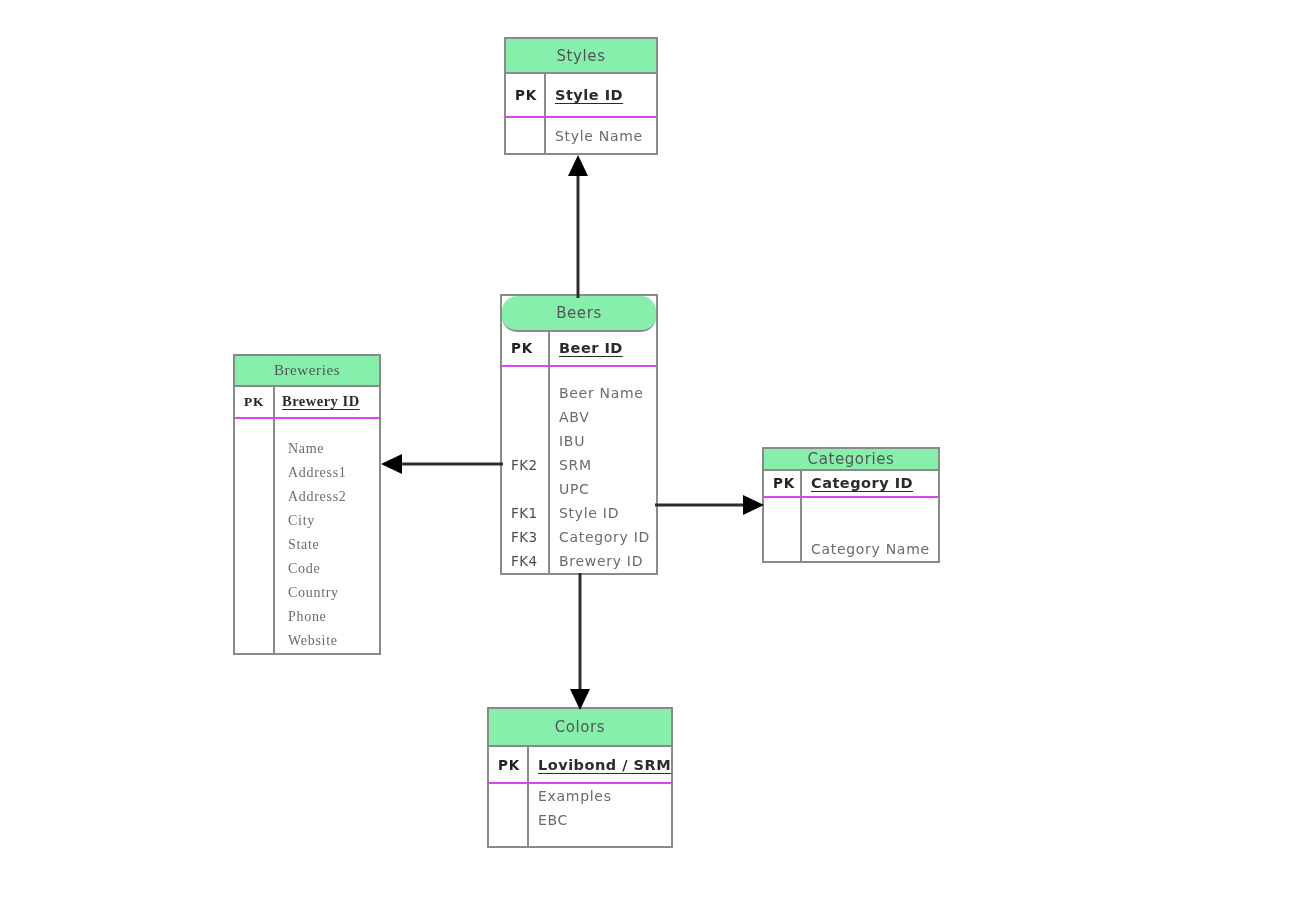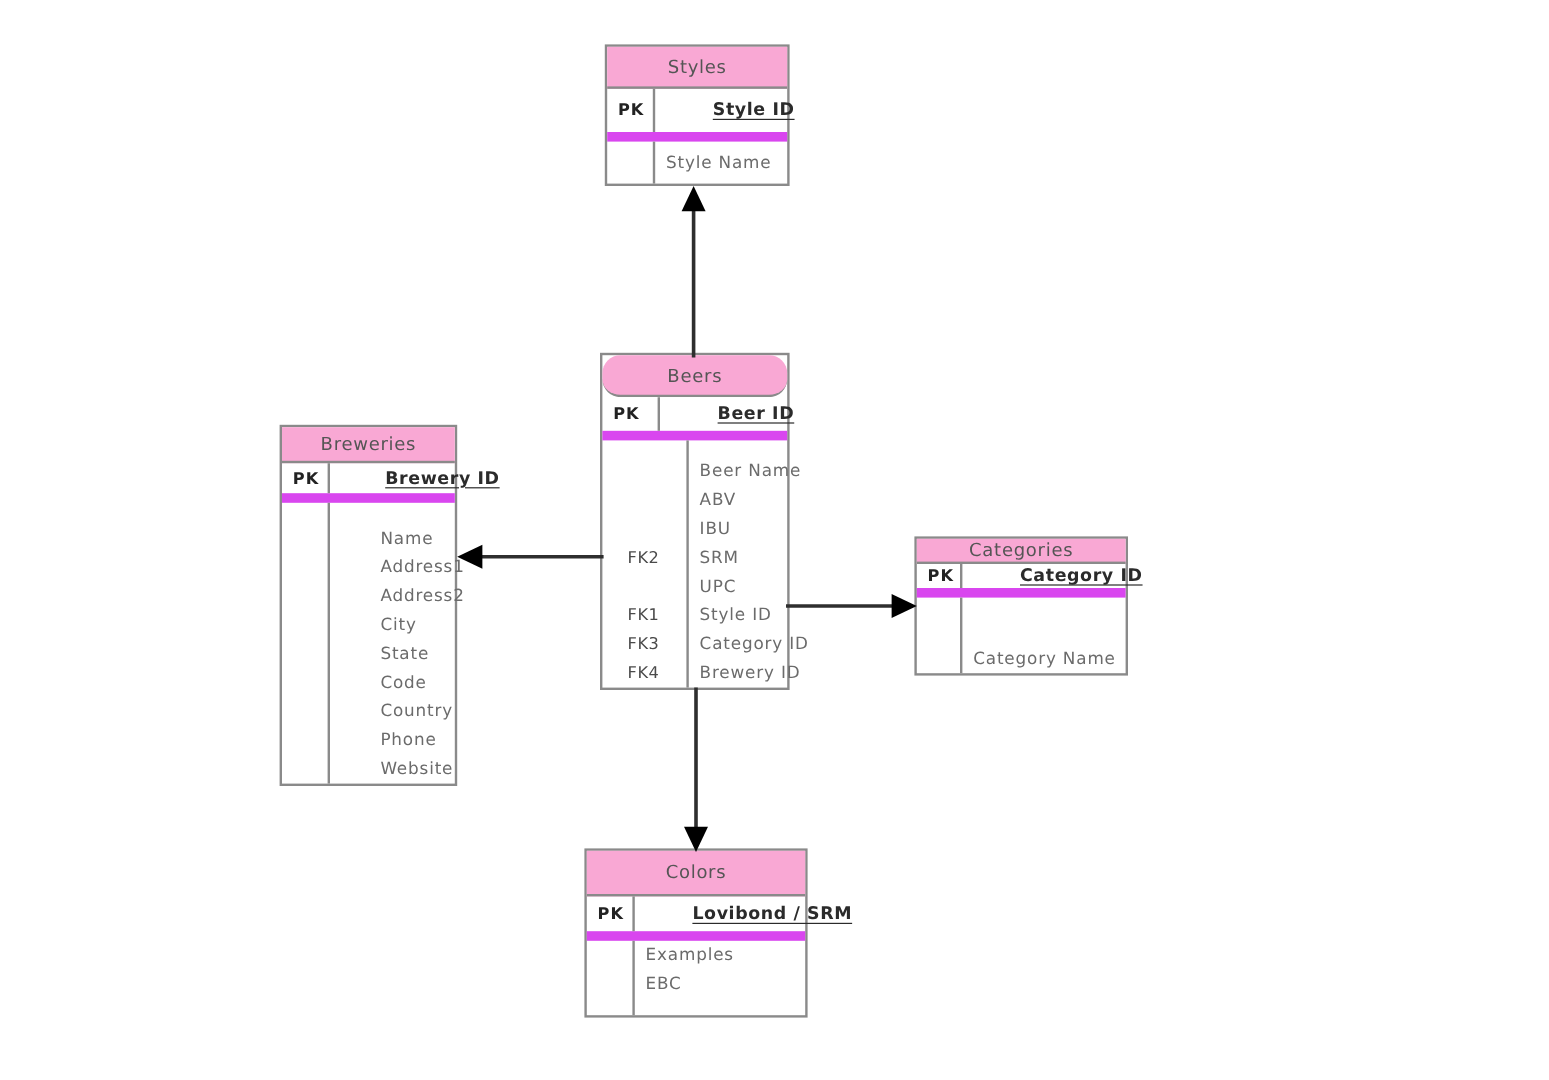--- a/index.html
+++ b/index.html
@@ -26,39 +26,38 @@
   
   .entity {
     position: absolute;
     box-sizing: border-box;
     border: 2px solid #8a8a8a;
     background: #ffffff;
     display: flex;
     flex-direction: column;
   }
   .entity-header {
-    background: #f9a8d4;
+    background: #86efac;
     border-bottom: 2px solid #8a8a8a;
     text-align: left;
     color: #555555;
     font-size: 15px;
     letter-spacing: 0.6px;
     display: flex;
     align-items: center;
     justify-content: center;
     box-sizing: border-box;
   }
   .entity-section {
     display: flex;
     box-sizing: border-box;
     flex-direction: row;
   }
   .section-pk {
-    border-bottom: 8px solid #d946ef;
-    gap: 39px;
+    border-bottom: 2px solid #d946ef;
   }
   .col-key {
     box-sizing: border-box;
     border-right: 2px solid #8a8a8a;
     flex: 0 0 auto;
     display: flex;
     flex-direction: column;
     justify-content: flex-start;
     padding-top: 6px;
   }
@@ -161,21 +160,21 @@
     <div class="entity-header" style="height:39px;border-radius:15px;">Beers</div>
     <div class="entity-section section-pk" style="height:39px;">
       <div class="col-key" style="width:48px;">
         <span class="pk-key">PK</span>
       </div>
       <div class="col-name">
         <span class="pk-name">Beer ID</span>
       </div>
     </div>
     <div class="entity-section" style="flex:1 1 auto;">
-      <div class="col-key" style="width:72px; padding-top:14px;padding-left:12px;">
+      <div class="col-key" style="width:48px; padding-top:14px;">
         <span class="key-label fk blank"></span>
         <span class="key-label fk blank"></span>
         <span class="key-label fk blank"></span>
         <span class="key-label fk">FK2</span>
         <span class="key-label fk blank"></span>
         <span class="key-label fk">FK1</span>
         <span class="key-label fk">FK3</span>
         <span class="key-label fk">FK4</span>
       </div>
       <div class="col-name" style="padding-top:14px;">
@@ -184,31 +183,31 @@
         <span class="attr-label">IBU</span>
         <span class="attr-label">SRM</span>
         <span class="attr-label">UPC</span>
         <span class="attr-label">Style ID</span>
         <span class="attr-label">Category ID</span>
         <span class="attr-label">Brewery ID</span>
       </div>
     </div>
   </div>
 
-  <div class="entity" style="left:233px; top:354px; width:148px; height:301px;">
+  <div class="entity" style="left:233px; top:354px; width:148px; height:301px;font-family:Liberation Serif, serif;">
     <div class="entity-header" style="height:36px;">Breweries</div>
     <div class="entity-section section-pk" style="height:38px;">
       <div class="col-key" style="width:40px;">
         <span class="pk-key">PK</span>
       </div>
       <div class="col-name" style="padding-left:7px;">
         <span class="pk-name">Brewery ID</span>
       </div>
     </div>
-    <div class="entity-section" style="flex:1 1 auto;gap:29px;">
+    <div class="entity-section" style="flex:1 1 auto;">
       <div class="col-key" style="width:40px; padding-top:18px;">
         <span class="key-label blank"></span>
       </div>
       <div class="col-name" style="padding-top:18px; padding-left:13px;">
         <span class="attr-label">Name</span>
         <span class="attr-label">Address1</span>
         <span class="attr-label">Address2</span>
         <span class="attr-label">City</span>
         <span class="attr-label">State</span>
         <span class="attr-label">Code</span>

